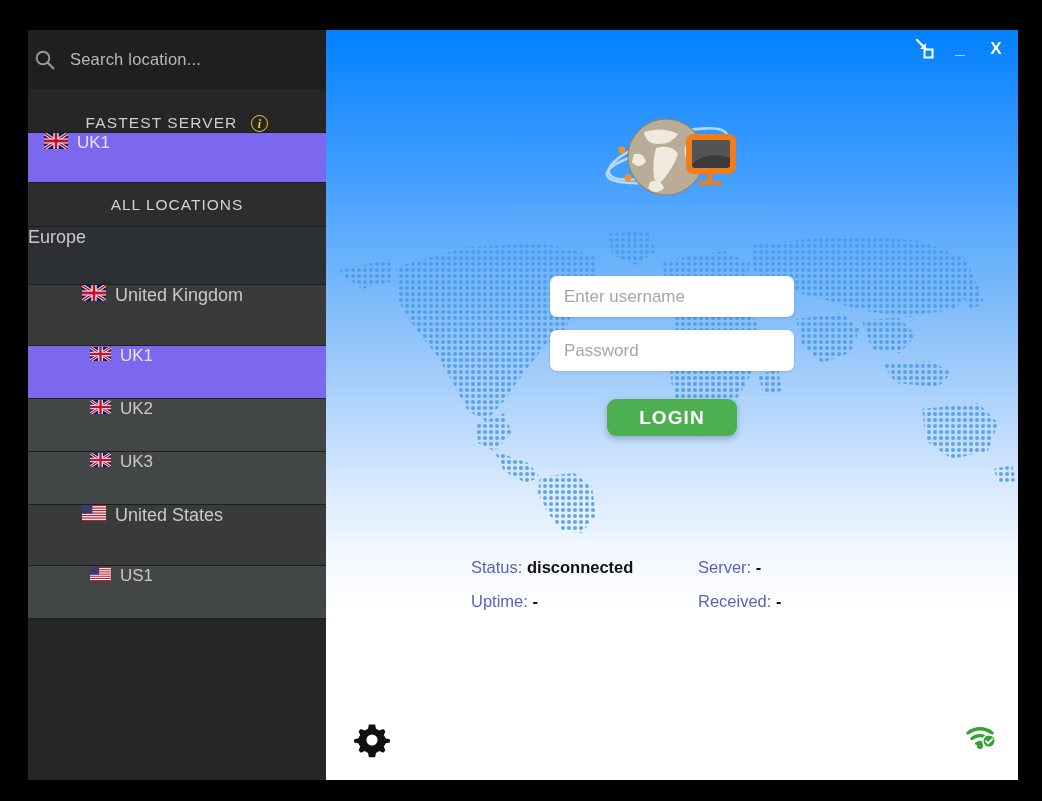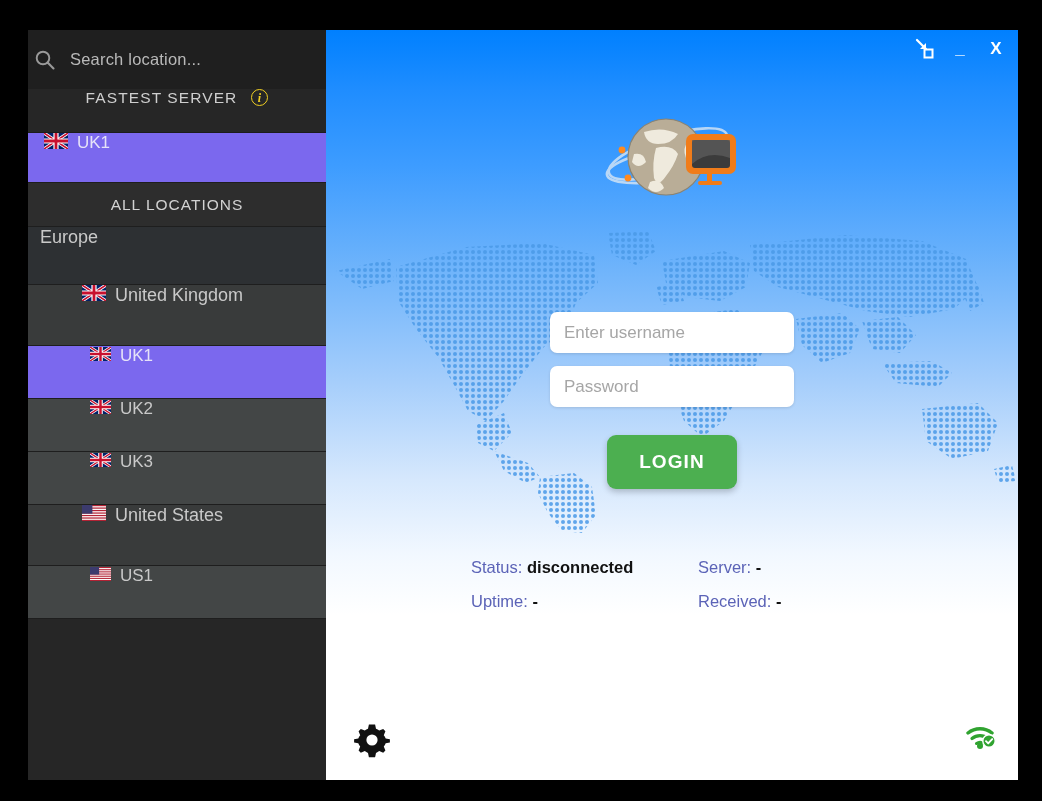--- a/index.html
+++ b/index.html
@@ -42,21 +42,21 @@
     letter-spacing: .2px;
   }
 
   .section-head {
     flex: 0 0 44px;
     height: 44px;
     background: #262626;
     color: #cfcfcf;
     font-size: 15.5px;
     letter-spacing: 1.1px;
-    display: flex; align-items: flex-start; justify-content: center;
+    display: flex; align-items: flex-end; justify-content: center;
     gap: 14px;
     border-bottom: 1px solid #1c1c1c;
   }
   .info-icon {
     width: 17px; height: 17px;
     border: 1.7px solid #f2d022;
     border-radius: 50%;
     color: #f2d022;
     font-size: 12px;
     font-weight: bold;
@@ -76,21 +76,21 @@
   .section-label {
     flex: 0 0 44px; height: 44px;
     background: #2d2d2d;
     color: #d2d2d2;
     font-size: 15.5px;
     letter-spacing: 1px;
     display: flex; align-items: center; justify-content: center;
     border-bottom: 1px solid #1e1e1e;
   }
 
-  .row-region  { flex: 0 0 58px; height: 58px; padding-left: 12px; font-size: 18px; background: #2d3033; }
+  .row-region  { flex: 0 0 58px; height: 58px; padding-left: 0; font-size: 18px; background: #2d3033; }
   .row-country { flex: 0 0 61px; height: 61px; padding-left: 54px; font-size: 18px; background: #393b3b; }
   .row-server  { flex: 0 0 53px; height: 53px; padding-left: 62px; font-size: 17px; background: #434646; }
   .row.selected { background: #7b68ee; color: #e6e2f8; }
 
   .sidebar-fill { flex: 1 1 auto; background: #262626; }
 
   .flag { width: 24px; height: 16px; margin-right: 9px; flex: 0 0 24px; display:inline-block; }
   .row-server .flag { width: 21px; height: 14px; flex:0 0 21px; }
 
   
@@ -140,28 +140,27 @@
   .field {
     width: 244px; height: 41px;
     background: #fff;
     border: none; outline: none;
     border-radius: 7px;
     padding: 0 14px;
     font-size: 17px;
     color: #555;
     font-family: "Liberation Sans", sans-serif;
     box-shadow: 0 1px 3px rgba(0,0,0,.12);
-    margin-top: 36px;
   }
   .field::placeholder { color: #a6a6a6; }
   #password-field { margin-top: 13px; }
 
   #login-button {
     margin-top: 28px;
-    width: 130px; height: 54px;
+    width: 130px; height: 37px;
     background: #4caf50;
     border: none;
     border-radius: 9px;
     color: #fff;
     font-size: 19px;
     font-weight: bold;
     letter-spacing: 1.1px;
     font-family: "Liberation Sans", sans-serif;
     cursor: pointer;
     box-shadow: 0 3px 6px rgba(0,0,0,.22);

